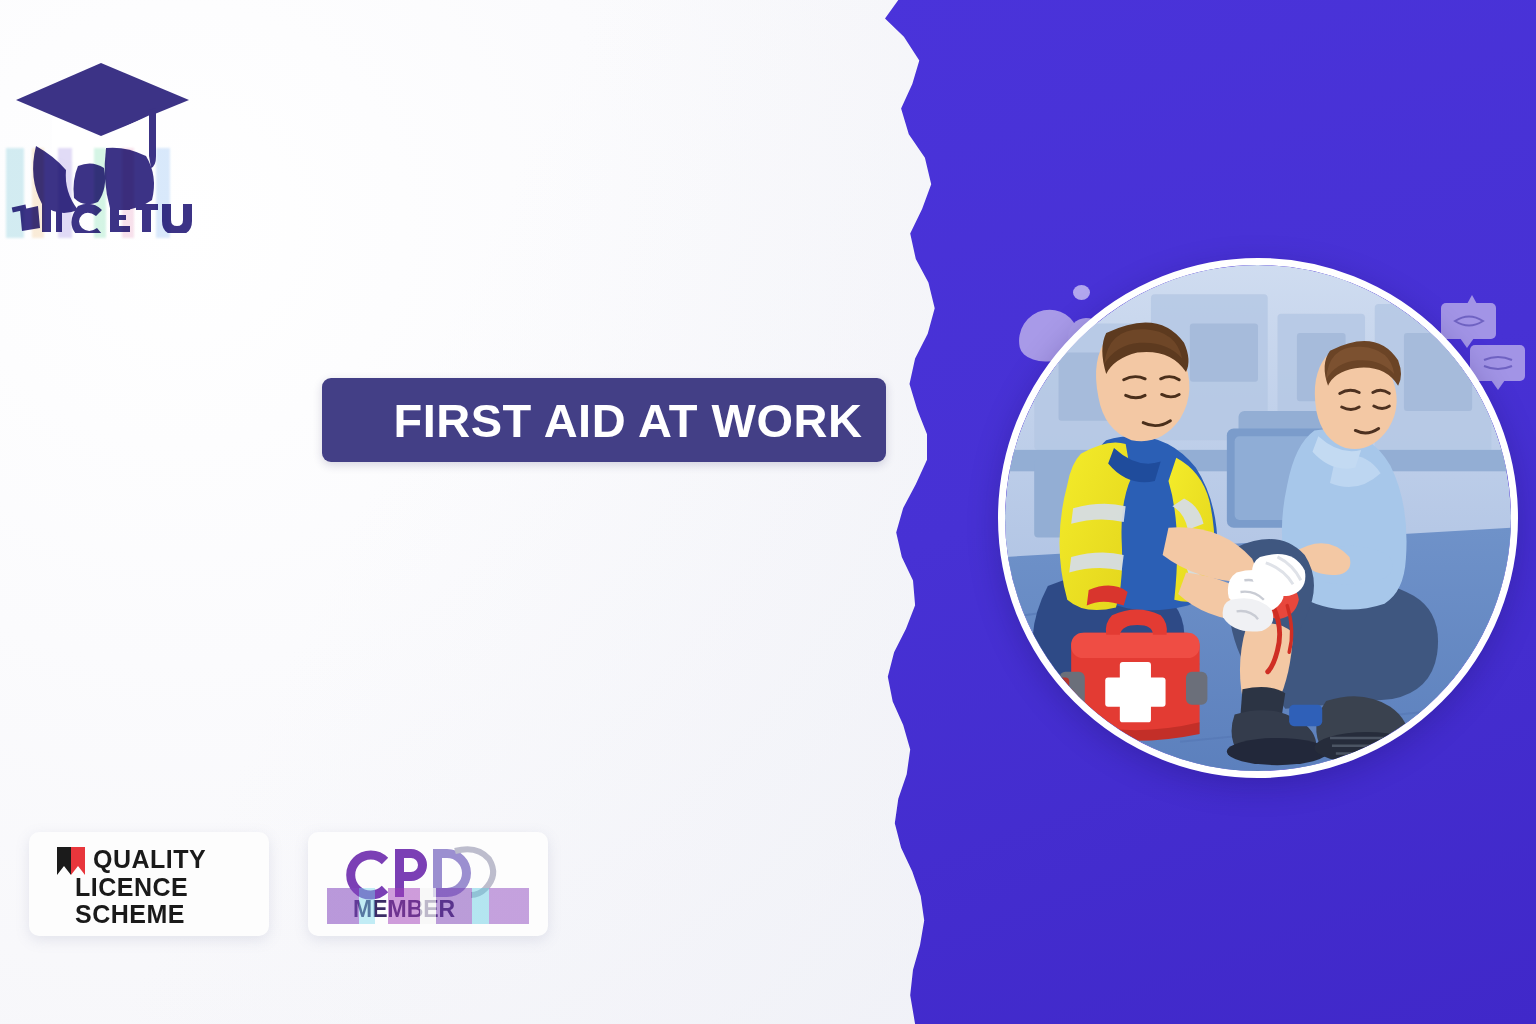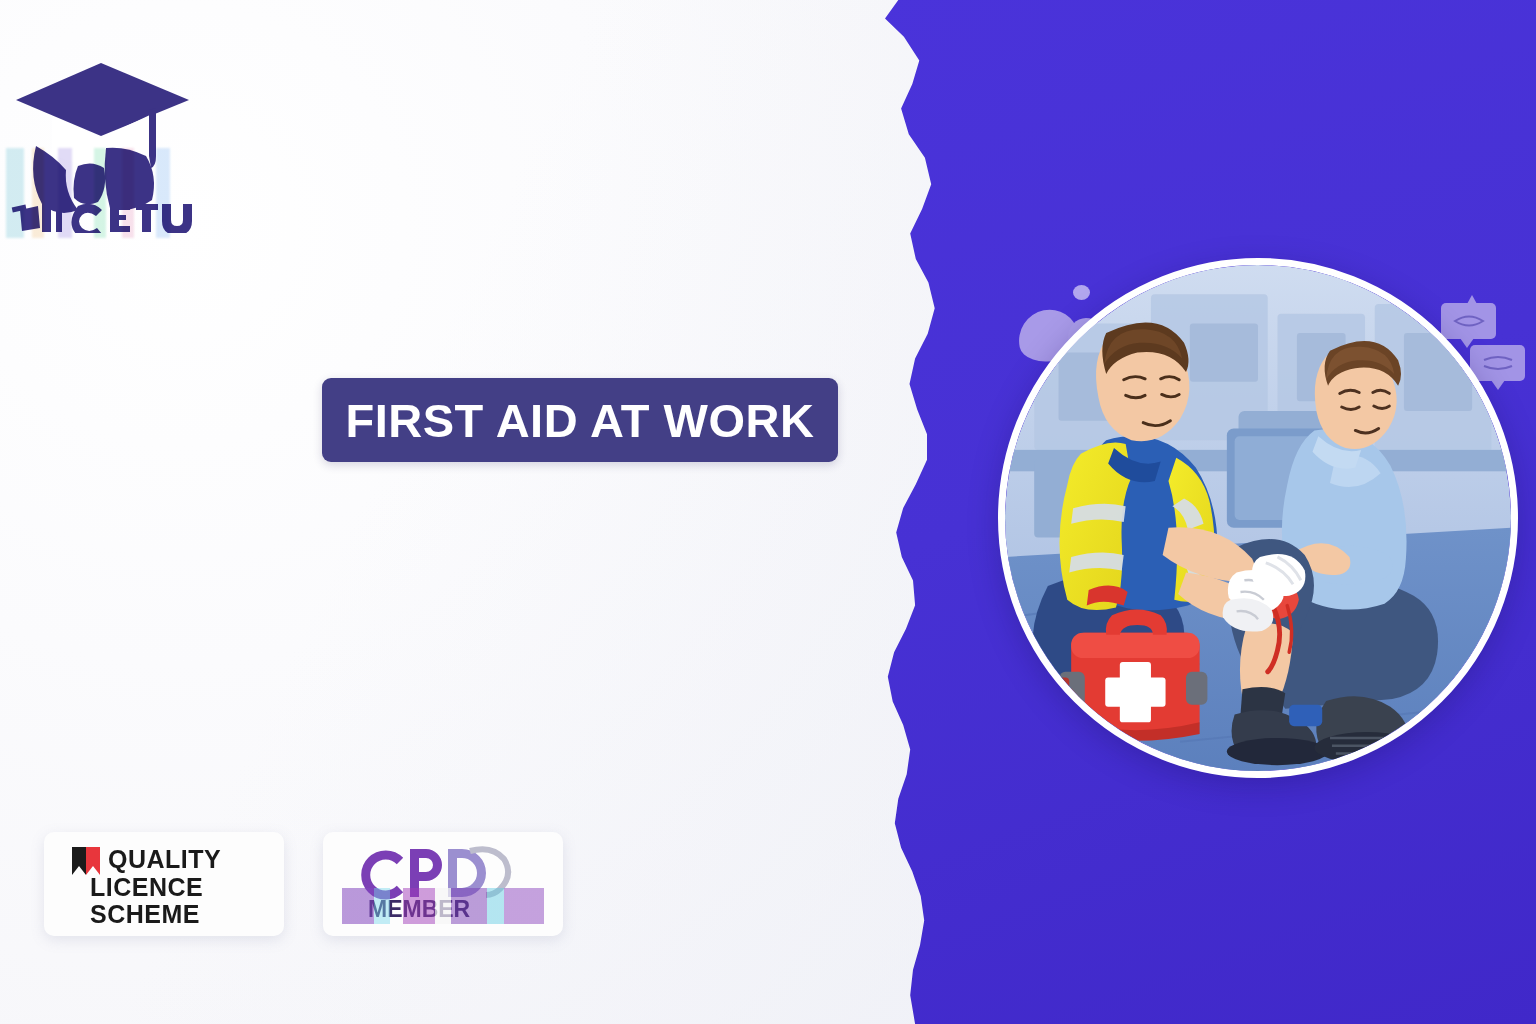--- a/index.html
+++ b/index.html
@@ -63,28 +63,29 @@
         rgba(160,200,245,.40) 75% 82%, rgba(255,255,255,0) 82% 100%);
     mix-blend-mode:multiply;pointer-events:none;filter:blur(1px);
   }
 
   
   .title-banner{
     position:absolute;left:322px;top:378px;width:516px;height:84px;
     background:#433f86;border-radius:9px;
     display:flex;align-items:center;justify-content:center;
     box-shadow:0 3px 10px rgba(40,36,90,.18);
+    padding-left:48px;
   }
   .title-banner .title-text{
     color:#ffffff;font-size:47px;font-weight:bold;letter-spacing:.5px;
     font-family:"Liberation Sans", sans-serif;white-space:nowrap;
   }
 
   
-  .badges{position:absolute;left:44px;top:832px;display:flex;gap:39px;}
+  .badges{position:absolute;left:29px;top:832px;display:flex;gap:39px;}
   .badge-card{
     width:240px;height:104px;background:#fdfdfd;border-radius:10px;
     box-shadow:0 4px 14px rgba(120,125,160,.17);
     display:flex;align-items:center;justify-content:center;overflow:hidden;
     position:relative;
   }
   .badge-card svg{display:block;}
   .badge-glitch{
     position:absolute;left:8%;bottom:12%;width:84%;height:34%;
     background:linear-gradient(90deg,

